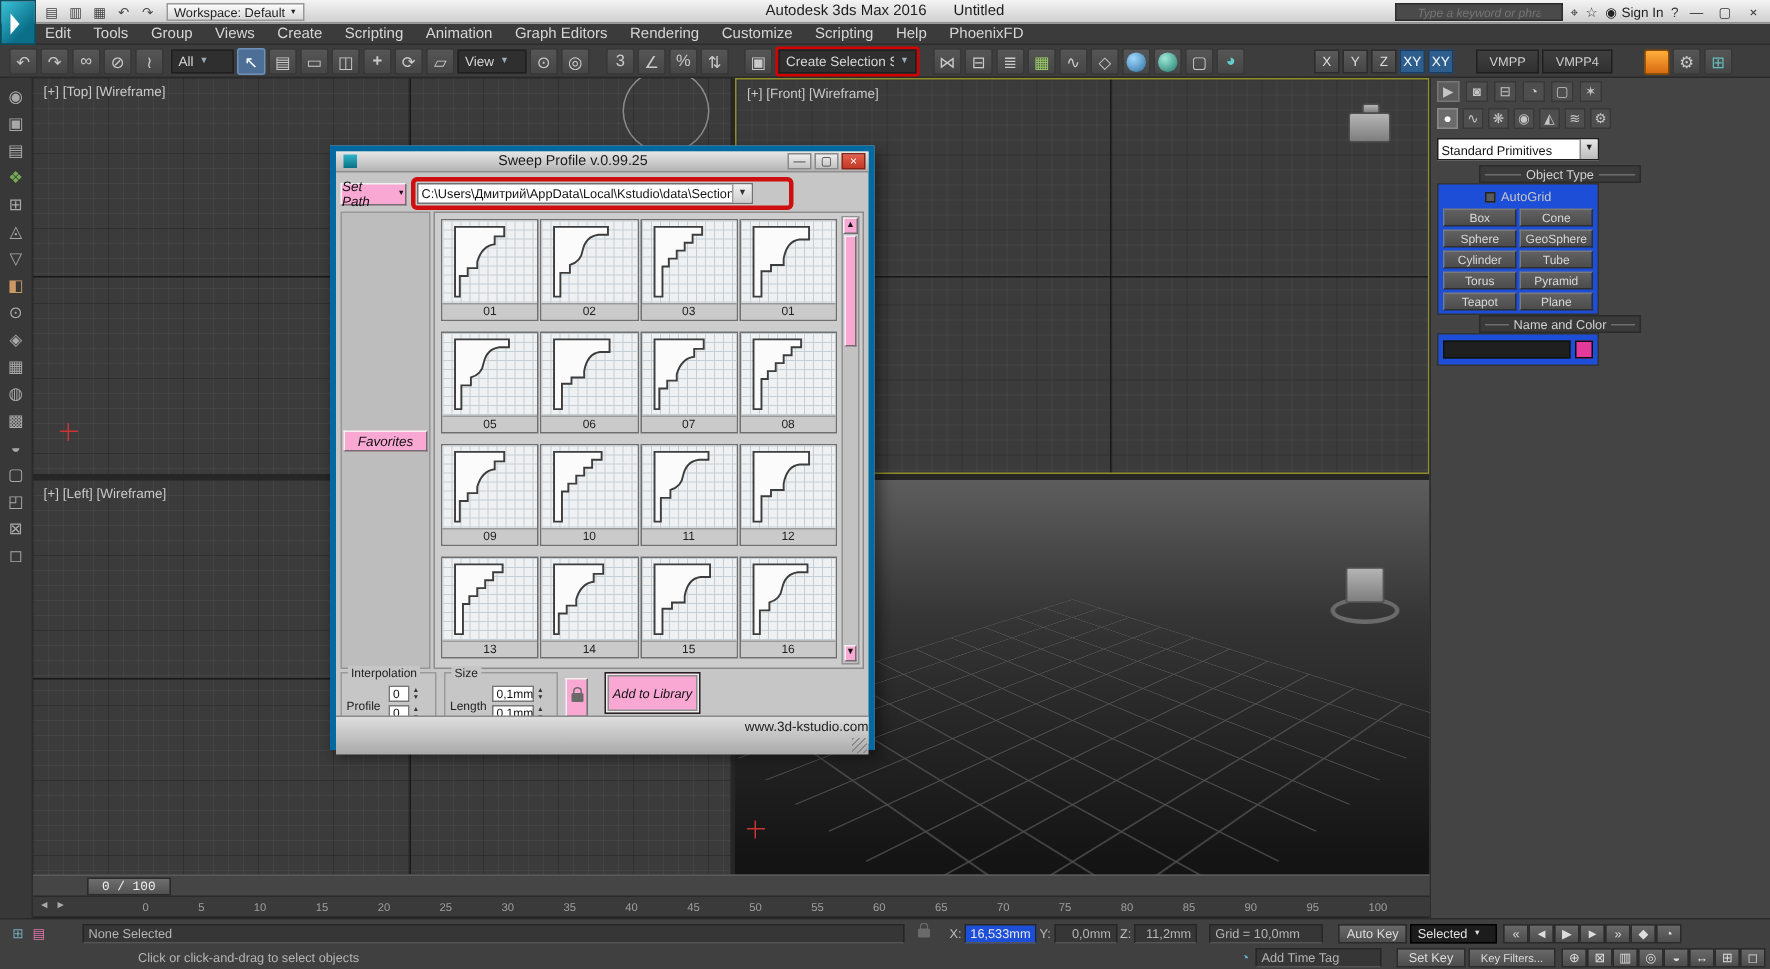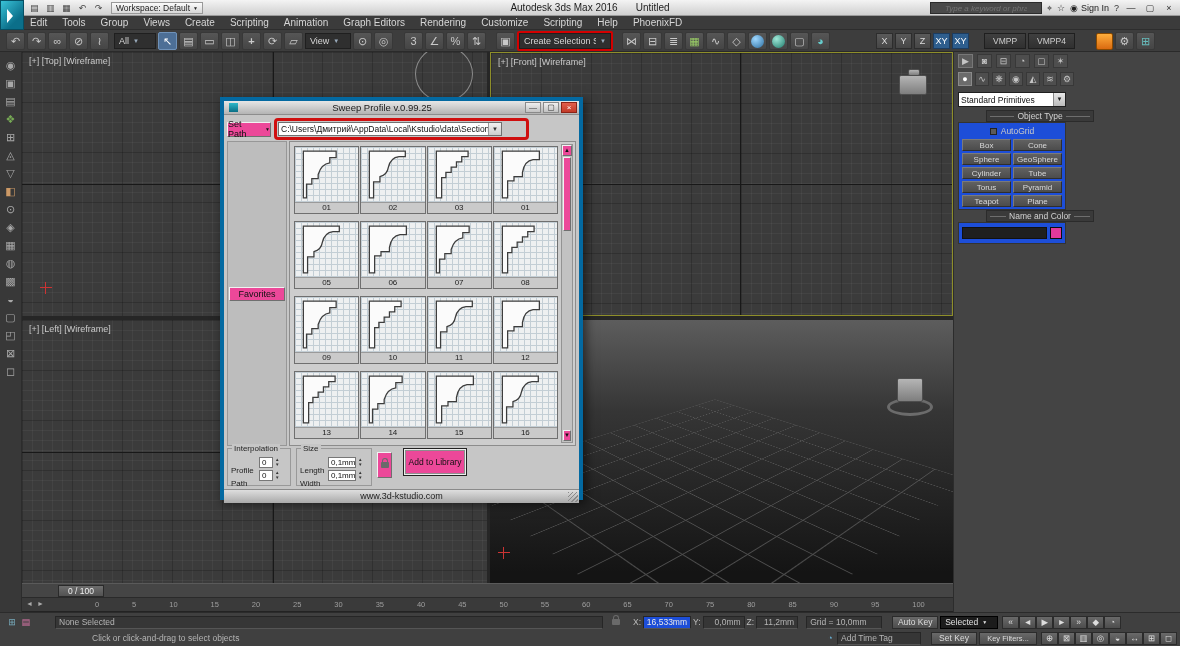--- a/index.html
+++ b/index.html
@@ -93,22 +93,22 @@
     border:4px solid #0369a1;box-shadow:3px 4px 10px rgba(0,0,0,.55);color:#111;z-index:10;}
   .dlg-title{height:14px;background:linear-gradient(#e6e6e6,#b4b4b4);display:flex;align-items:center;
     border-bottom:1px solid #8d8d8d;padding:0 2px;}
   .dlg-ico{width:9px;height:9px;background:linear-gradient(#2fb7c9,#0a6f86);margin:0 3px;}
   .dlg-title-text{flex:1;text-align:center;font-size:9.5px;color:#1a1a1a;}
   .dlg-btn{width:16px;height:11px;margin-left:2px;font-size:8px;line-height:10px;text-align:center;
     background:linear-gradient(#efefef,#c2c2c2);border:1px solid #8a8a8a;color:#333;}
   .dlg-btn.close{background:linear-gradient(#e2604c,#c23a28);border-color:#8c2317;color:#fff;}
   .dlg-body{position:relative;height:388px;}
   .path-row{position:absolute;left:3px;top:3px;right:3px;height:22px;display:flex;align-items:center;gap:3px;}
-  .btn3d{background:#ec4899;border:1px solid;border-color:#f2f2f2 #6f6f6f #6f6f6f #f2f2f2;
-    font-size:9px;color:#111;display:flex;align-items:center;justify-content:center;}
+  .btn3d{background:#f9a8d4;border:1px solid;border-color:#f2f2f2 #6f6f6f #6f6f6f #f2f2f2;
+    font-size:9px;color:#111;display:flex;align-items:center;justify-content:center;font-style:italic;}
   .setpath{width:44px;height:15px;gap:3px;}
   .combo-wrap{display:flex;align-items:center;border:3px solid #cf0f0f;border-radius:4px;
     padding:1px 24px 1px 1px;background:transparent;}
   .combo{width:224px;height:14px;background:#fff;border:1px solid #707070;display:flex;}
   .combo-text{flex:1;font-size:8.5px;color:#111;padding:1px 2px;white-space:nowrap;overflow:hidden;}
   .combo-btn{width:13px;background:linear-gradient(#f2f2f2,#cdcdcd);border-left:1px solid #9a9a9a;
     font-size:6px;text-align:center;line-height:12px;color:#333;}
   .dlg-main{position:absolute;left:3px;right:3px;top:26px;bottom:57px;display:flex;gap:2px;}
   .dlg-side{width:60px;background:#bdbdbd;border:1px solid #979797;display:flex;flex-direction:column;justify-content:center;}
   .fav-btn{height:14px;margin:1px;}
@@ -131,23 +131,23 @@
   .grow{display:flex;align-items:center;gap:2px;height:13px;}
   .glabel{font-size:8px;color:#222;width:26px;margin-top:16px;}
   .gfield{background:#fff;border:1px solid #777;height:11px;font-size:8px;padding:0 2px;color:#111;display:flex;align-items:center;}
   .spin{display:flex;flex-direction:column;font-size:4.5px;line-height:4.5px;color:#333;}
   .lockbtn{width:15px;height:26px;margin-top:4px;position:relative;}
   .lockico{width:8px;height:6px;background:#6a6a6a;border-radius:1px;position:relative;}
   .lockico::before{content:"";position:absolute;left:1px;top:-4px;width:4px;height:4px;
      border:1.5px solid #6a6a6a;border-bottom:none;border-radius:3px 3px 0 0;}
   .add-btn{width:64px;height:28px;margin-left:6px;border:1px solid #222;
      box-shadow:inset 0 0 0 1px #ededed, inset 0 0 0 2px #8d8d8d;font-size:8.5px;}
-  .dlg-footer{position:absolute;left:0;right:0;bottom:0;height:14px;
+  .dlg-footer{position:absolute;left:0;right:0;bottom:0;height:26px;
      background:linear-gradient(#dedede,#a9a9a9);border-top:1px solid #8a8a8a;
-     text-align:center;font-size:9px;color:#222;line-height:13px;}
+     text-align:right;font-size:9px;color:#222;line-height:13px;}
   .grip{position:absolute;right:1px;bottom:1px;width:10px;height:10px;
      background:repeating-linear-gradient(135deg,#8a8a8a 0 1px,transparent 1px 3px);}
 
   
   .cmdpanel{position:absolute;left:953px;top:52px;width:227px;height:560px;background:#444;border-left:1px solid #2c2c2c;}
   .cp-tabs{position:absolute;left:4px;top:2px;display:flex;gap:4px;}
   .cp-tab{width:15px;height:14px;font-size:9px;display:flex;align-items:center;justify-content:center;
      color:#c5c5c5;background:#4e4e4e;border:1px solid #383838;}
   .cp-tab.on{background:#5c5c5c;border-color:#777;}
   .cp-cats{position:absolute;left:4px;top:20px;display:flex;gap:3px;}
@@ -169,21 +169,21 @@
   .otbtn{height:12px;background:linear-gradient(#616161,#4c4c4c);border:1px solid;border-color:#7a7a7a #2e2e2e #2e2e2e #7a7a7a;
      color:#d9d9d9;font-size:8px;display:flex;align-items:center;justify-content:center;}
   .name-row{display:flex;align-items:center;gap:3px;height:16px;}
   .name-field{flex:1;height:12px;background:#1f1f1f;border:1px solid #111;}
   .swatch{width:12px;height:12px;background:#e2399b;border:1px solid #0d0d0d;}
 
   
   .timeslider{position:absolute;left:22px;top:583px;width:931px;height:15px;background:#454545;
      border-top:1px solid #5a5a5a;border-bottom:1px solid #2a2a2a;display:flex;align-items:center;}
   .frame-btn{margin-left:36px;height:12px;padding:0 9px;background:linear-gradient(#6e6e6e,#525252);
-     border:1px solid #2a2a2a;color:#efefef;font-size:8.5px;display:flex;align-items:center;}
+     border:1px solid #2a2a2a;color:#efefef;font-size:8.5px;display:flex;align-items:center;font-family:Liberation Mono, monospace;}
   .ruler{position:absolute;left:22px;top:598px;width:931px;height:14px;background:#3a3a3a;
      border-bottom:1px solid #232323;}
   .ruler-arrows{position:absolute;left:4px;top:2px;font-size:7px;color:#aaa;letter-spacing:4px;}
   .ticks{position:absolute;left:73px;right:28px;top:2px;display:flex;justify-content:space-between;}
   .tick{font-size:7.5px;color:#9e9e9e;}
 
   
   .statusbar{position:absolute;left:0;top:612px;width:1180px;height:34px;background:#404040;border-top:1px solid #2b2b2b;}
   .srow{position:absolute;left:0;right:0;height:14px;display:flex;align-items:center;}
   .r1{top:2px;} .r2{top:18px;}

